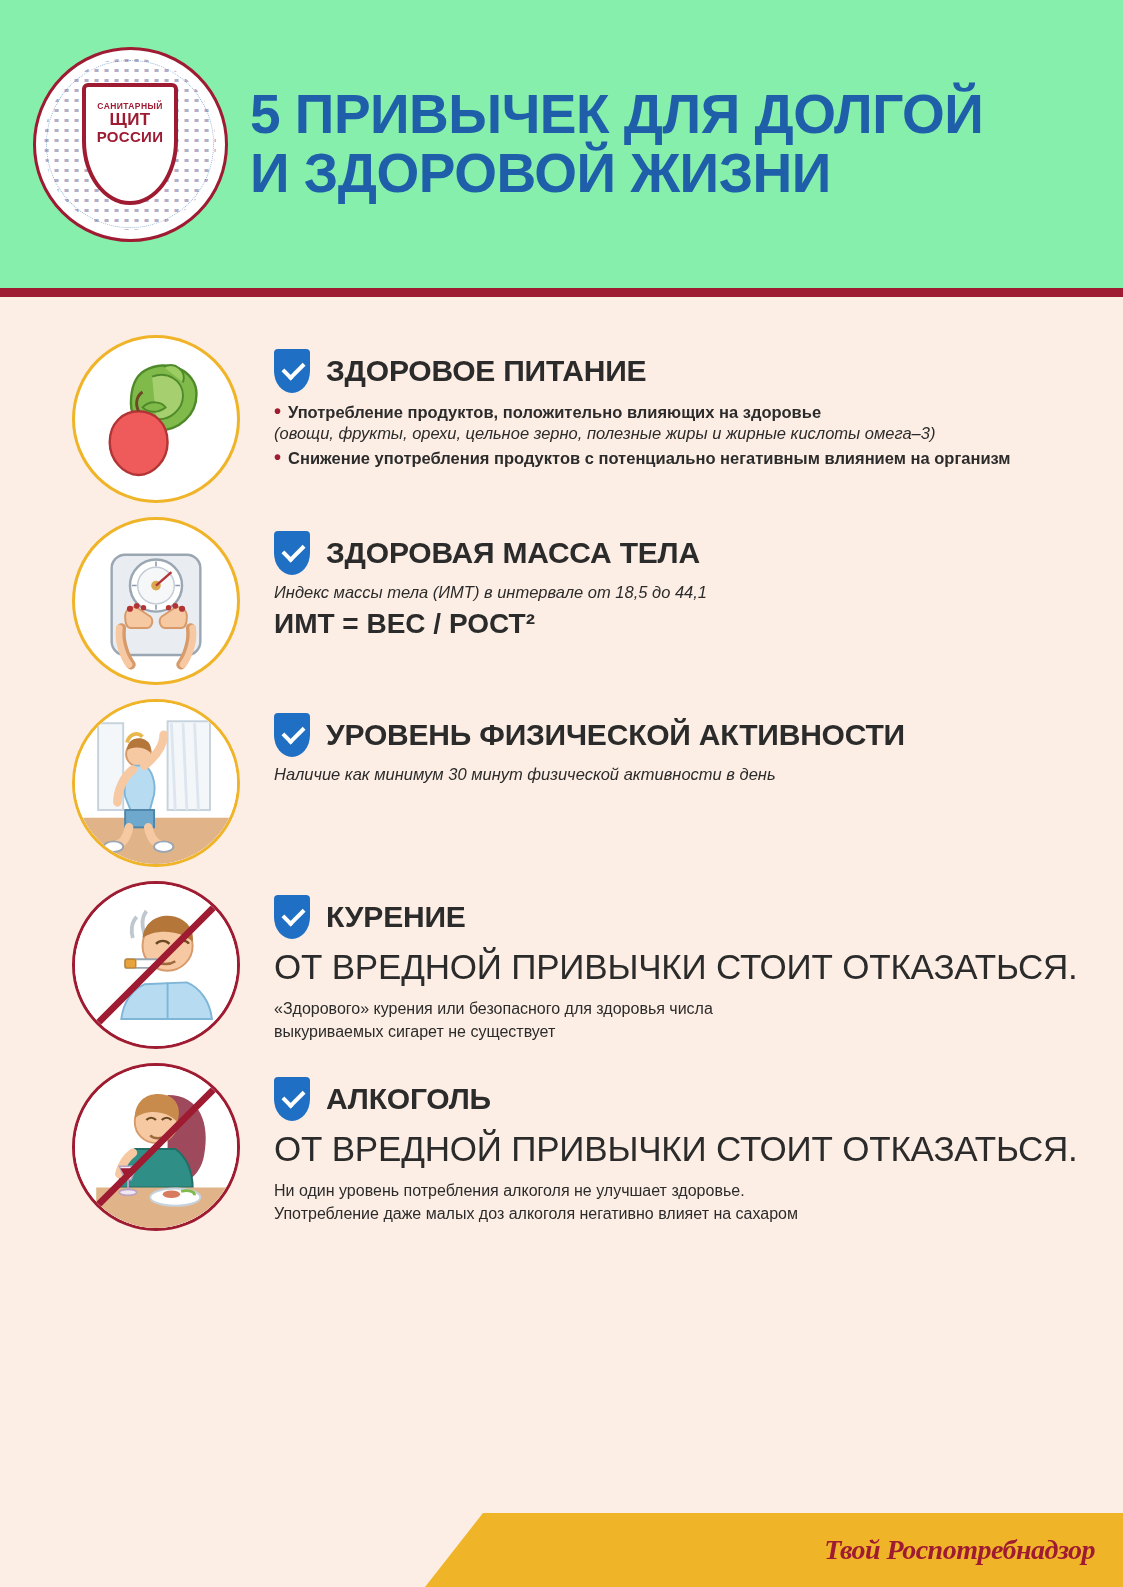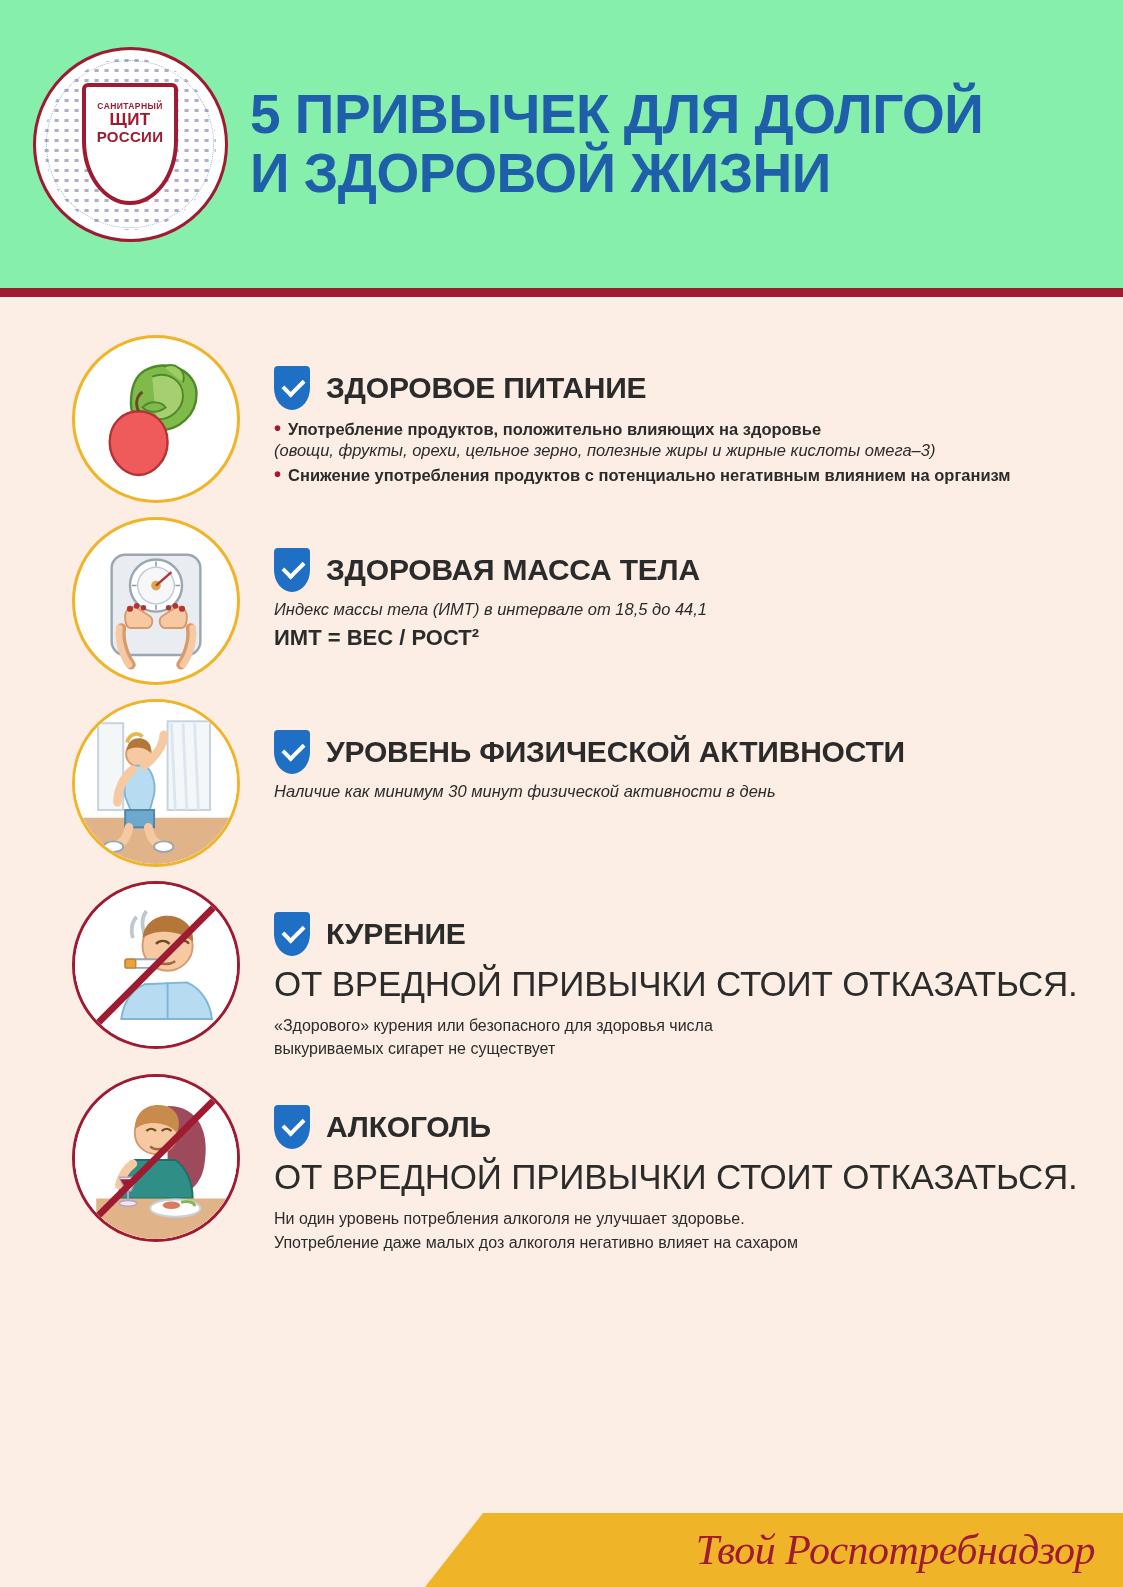--- a/index.html
+++ b/index.html
@@ -154,21 +154,20 @@
     padding-left: 34px;
     padding-top: 14px;
     flex: 1;
   }
 
   .head-row {
     display: flex;
     align-items: center;
     gap: 16px;
     margin-bottom: 8px;
-    margin-top: 17px;
   }
 
   .check-shield {
     width: 36px;
     min-width: 36px;
     height: 44px;
     background: #1f6fc4;
     border-radius: 4px 4px 18px 18px / 4px 4px 22px 22px;
     position: relative;
   }
@@ -208,21 +207,21 @@
     line-height: 1;
   }
   .plain-line {
     font-size: 16.5px;
     color: #2b2b2b;
     margin-top: 2px;
     margin-bottom: 4px;
     font-style: italic;
   }
   .sub-strong {
-    font-size: 22px;
+    font-size: 28px;
     font-weight: bold;
     color: #2b2b2b;
     margin-top: 6px;
   }
   .refuse {
     font-size: 35px;
     color: #2b2b2b;
     font-family: "Liberation Sans Narrow", "Liberation Sans", sans-serif;
     text-transform: uppercase;
     margin-top: 4px;
@@ -259,23 +258,23 @@
     content: "";
     position: absolute;
     left: -58px;
     top: 0;
     width: 0;
     height: 0;
     border-bottom: 74px solid #f0b429;
     border-left: 58px solid transparent;
   }
   .footer-text {
-    font-size: 42px;
+    font-size: 28px;
     font-style: italic;
-    font-weight: normal;
+    font-weight: bold;
     color: #9e1b32;
     font-family: "Liberation Serif", serif;
     letter-spacing: -0.5px;
   }
 
   
   .art { position: absolute; inset: 0; }
 </style>
 </head>
 <body>

